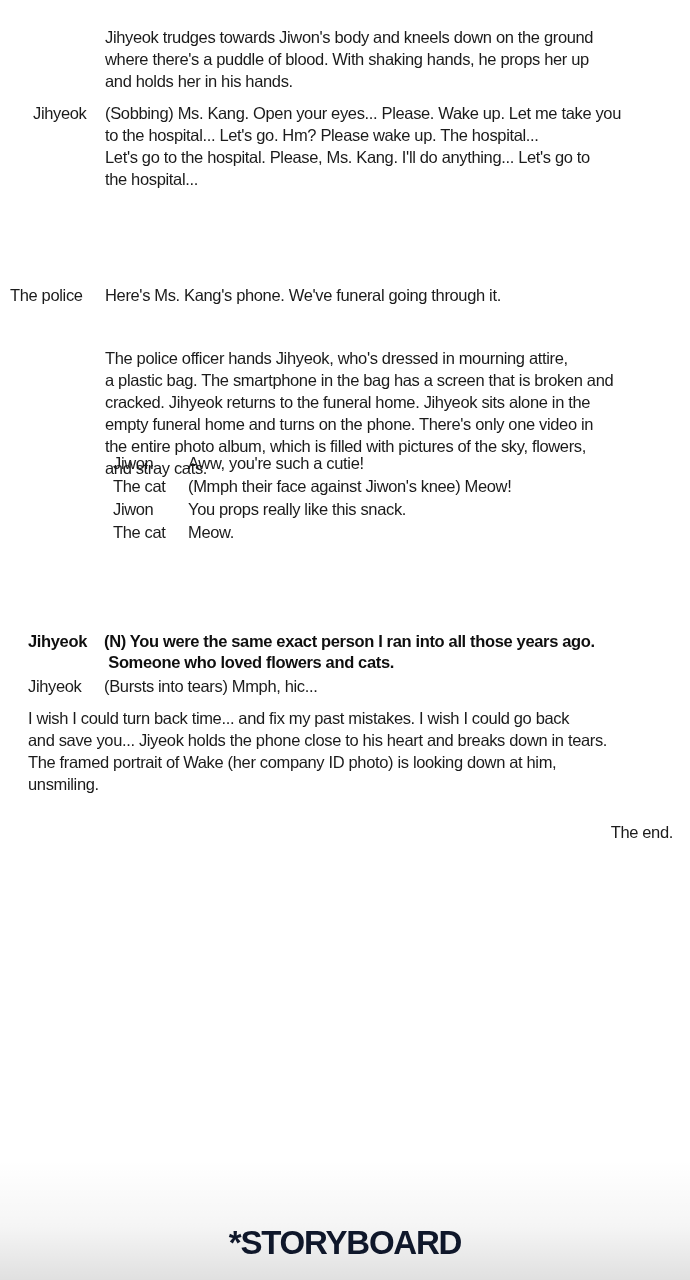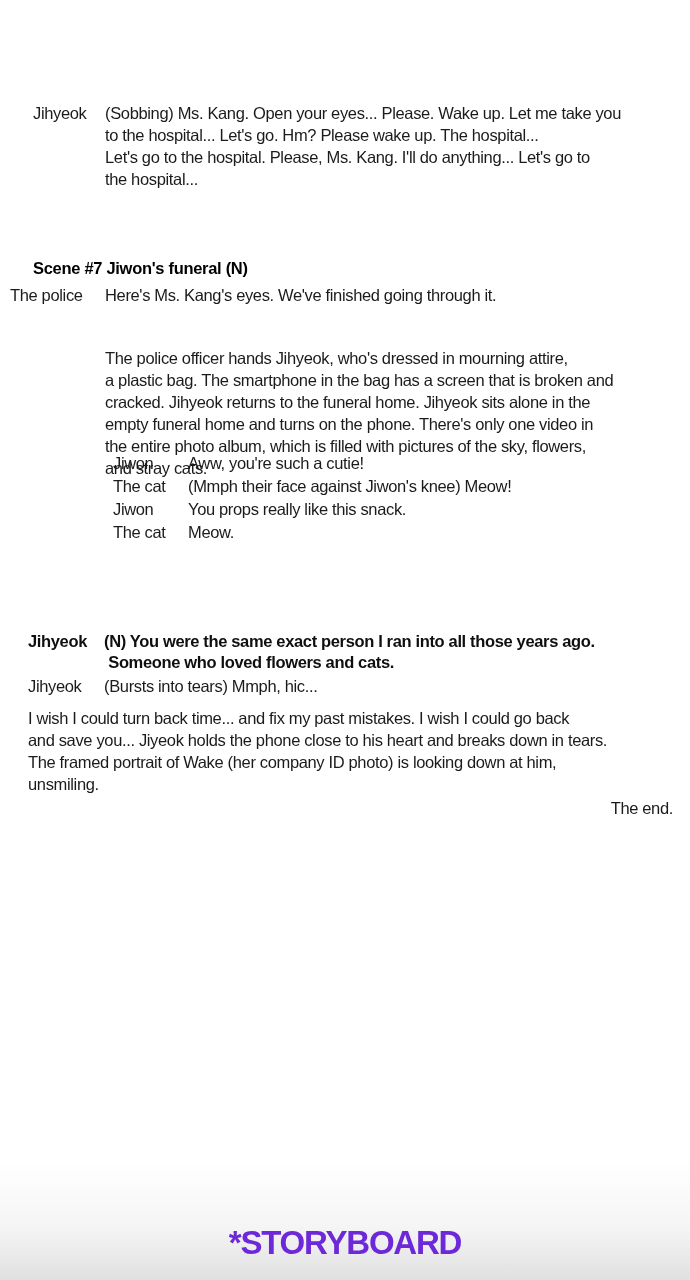--- a/index.html
+++ b/index.html
@@ -16,57 +16,59 @@
     letter-spacing: -0.35px;
     color: #1b1b1b;
   }
   .blk { position: absolute; white-space: pre-wrap; }
   .speaker { position: absolute; white-space: nowrap; }
   .dlg-text { position: absolute; left: 105px; right: 14px; white-space: pre-wrap; }
   .scene-heading { font-weight: bold; color: #000; letter-spacing: -0.3px; }
   .bold-dlg { font-weight: bold; color: #0f0f0f; line-height: 21px; }
   .mini-row .speaker { left: 113px; }
   .mini-row .mini-text { position: absolute; left: 188px; right: 14px; white-space: pre-wrap; }
-  .the-end { position: absolute; right: 17px; text-align: right; white-space: nowrap; }
+  .the-end { position: absolute; right: 17px; text-align: right; white-space: nowrap; margin-top: 24px; }
   .footer-fade {
     position: absolute; left: 0; right: 0; bottom: 0; height: 120px;
     background: linear-gradient(180deg, rgba(0,0,0,0) 0%, rgba(0,0,0,0.04) 55%, rgba(0,0,0,0.12) 100%);
     pointer-events: none;
   }
   .footer-label {
     position: absolute; left: 0; right: 0; top: 1224px;
     text-align: center;
     font-size: 33px;
     line-height: 38px;
     font-weight: bold;
     letter-spacing: -1.2px;
-    color: #6d28d9;
+    color: #0f172a;
     white-space: nowrap;
   }
 </style>
 </head>
 <body>
 
 <div class="page">
 
+  <div class="blk" style="left:105px; top:26px; right:14px;">Jihyeok trudges towards Jiwon's body and kneels down on the ground
+where there's a puddle of blood. With shaking hands, he props her up
+and holds her in his hands.</div>
 
   <div>
     <span class="speaker" style="left:33px; top:102px;">Jihyeok</span>
     <div class="dlg-text" style="top:102px;">(Sobbing) Ms. Kang. Open your eyes... Please. Wake up. Let me take you
 to the hospital... Let's go. Hm? Please wake up. The hospital...
 Let's go to the hospital. Please, Ms. Kang. I'll do anything... Let's go to
 the hospital...</div>
   </div>
 
 
-  <div class="blk scene-heading" style="left:33px; top:257px;">Scene #7 Jiwon's funeral (N)</div>
 
   <div>
     <span class="speaker" style="left:10px; top:284px;">The police</span>
-    <div class="dlg-text" style="top:284px;">Here's Ms. Kang's eyes. We've finished going through it.</div>
+    <div class="dlg-text" style="top:284px;">Here's Ms. Kang's phone. We've funeral going through it.</div>
   </div>
 
   <div class="blk" style="left:105px; top:312px; right:14px;margin-top:35px;">The police officer hands Jihyeok, who's dressed in mourning attire,
 a plastic bag. The smartphone in the bag has a screen that is broken and
 cracked. Jihyeok returns to the funeral home. Jihyeok sits alone in the
 empty funeral home and turns on the phone. There's only one video in
 the entire photo album, which is filled with pictures of the sky, flowers,
 and stray cats.</div>
 
   <div class="mini-row">

